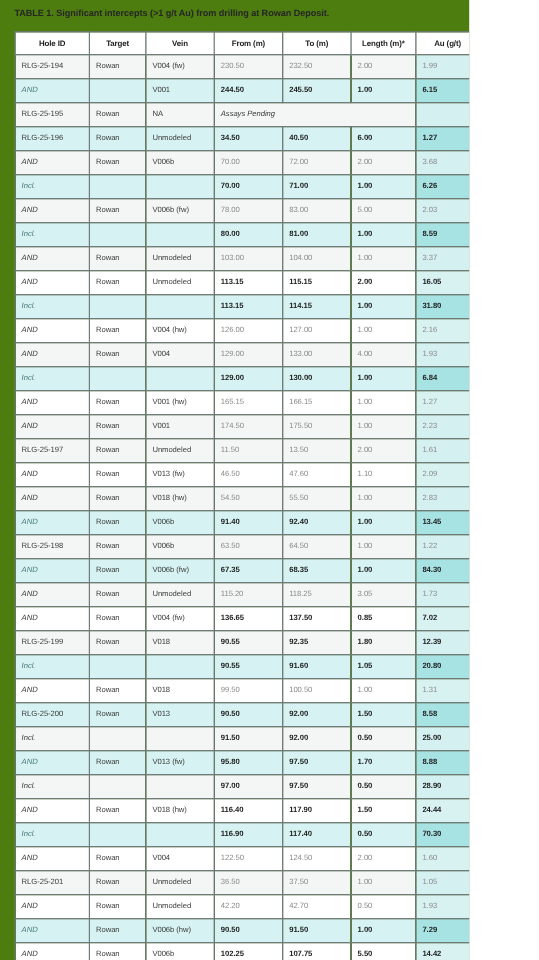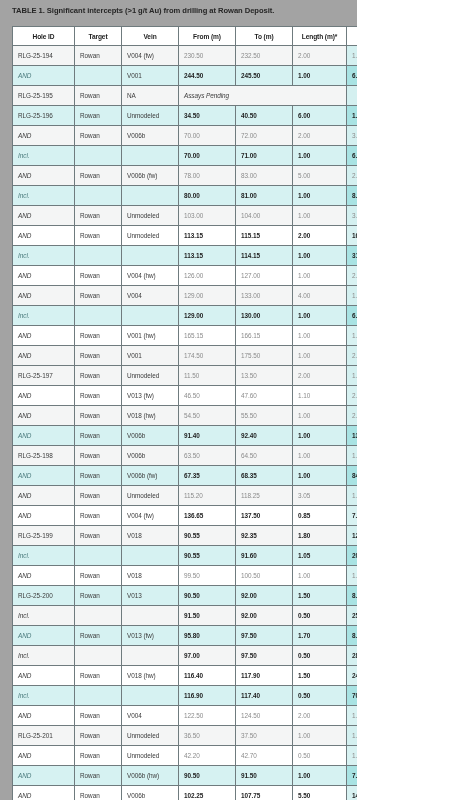--- a/index.html
+++ b/index.html
@@ -4,23 +4,23 @@
 <style>
   * { box-sizing: border-box; }
   html, body {
     margin: 0; padding: 0;
     width: 449px; height: 800px;
     background: #ffffff;
     font-family: "Liberation Sans", sans-serif;
     -webkit-font-smoothing: antialiased;
   }
   #page {
-    width: 357px; height: 800px;
+    width: 391px; height: 800px;
     position: relative;
-    background: #a3a3a3;
+    background: #4d7c0f;
     overflow: hidden;
   }
   #caption {
     position: absolute;
     left: 12px; top: 6px;
     width: 426px;
     font-size: 7.6px;
     font-weight: bold;
     color: #262626;
     letter-spacing: -0.05px;

